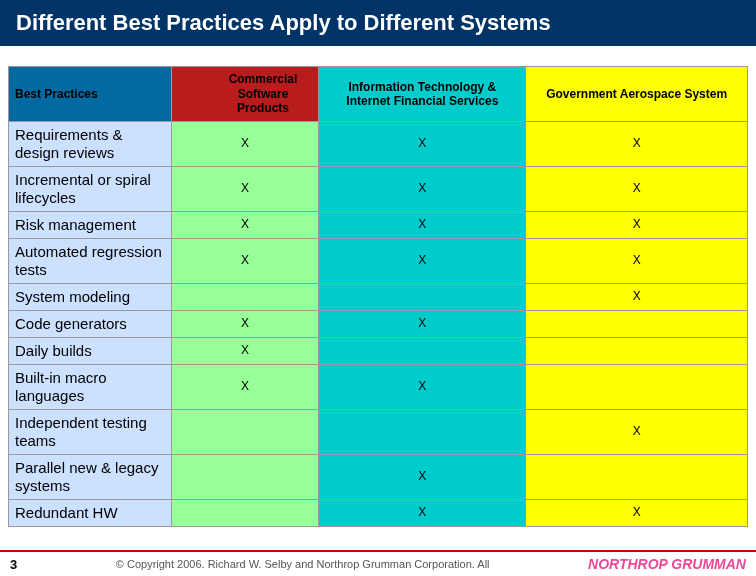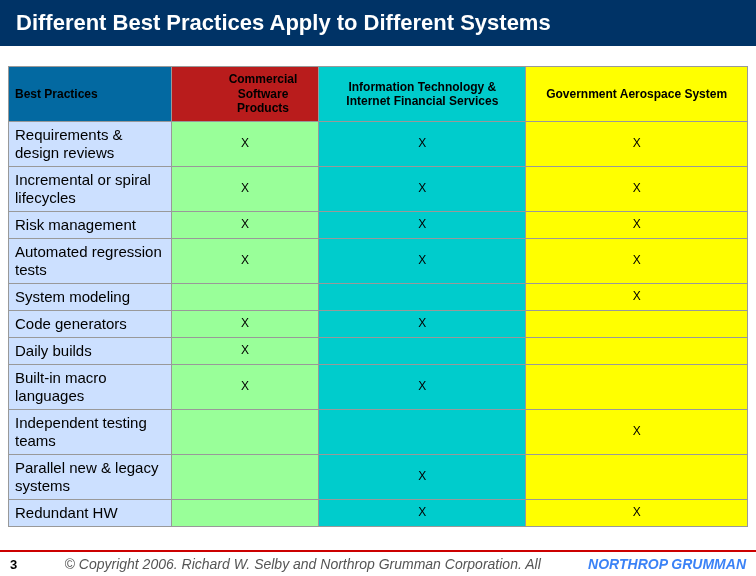--- a/index.html
+++ b/index.html
@@ -101,28 +101,27 @@
       padding: 4px 10px;
       background: #fff;
       border-top: 2px solid #cc0000;
     }
     .footer-page {
       font-size: 13px;
       font-weight: bold;
       color: #000;
     }
     .footer-copyright {
-      font-size: 14px;
+      font-size: 11px;
       color: #555;
-      font-style: italic;
     }
     .footer-logo {
       font-size: 14px;
       font-weight: bold;
-      color: #3b82f6;
+      color: #ec4899;
       font-style: italic;
     }
   </style>
 </head>
 <body>
 
 <div class="slide">
   <div class="header">
     <span>Different Best Practices Apply to Different Systems</span><br>
   </div>

